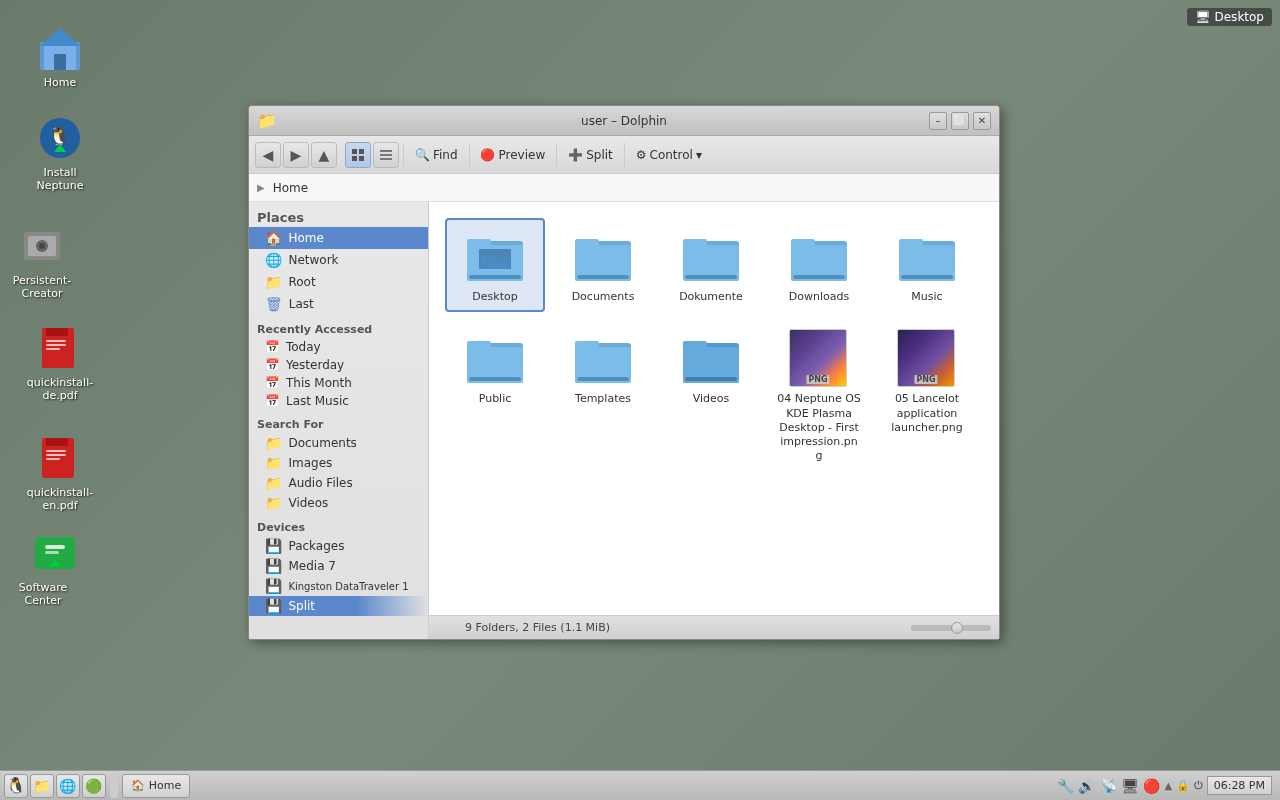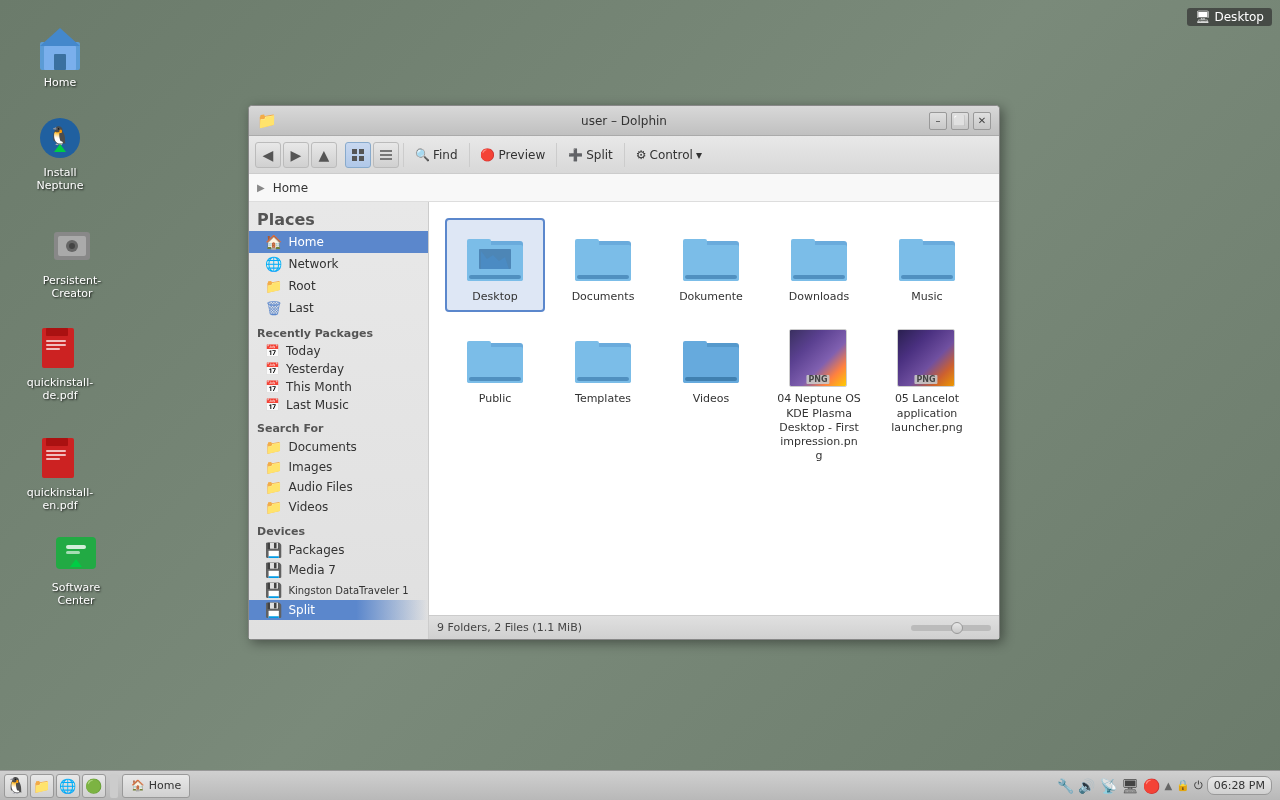--- a/index.html
+++ b/index.html
@@ -112,21 +112,21 @@
       display: flex;
       align-items: center;
       gap: 4px;
       padding-right: 4px;
       font-size: 11px;
       color: #333;
     }
     .taskbar-time {
       background: linear-gradient(to bottom, #e8e8e8, #d0d0d0);
       border: 1px solid #999;
-      border-radius: 7px;
+      border-radius: 0;
       padding: 2px 6px;
       font-size: 11px;
     }
     .taskbar-icon {
       font-size: 14px;
       color: #444;
     }
 
     
     .dolphin-window {
@@ -258,21 +258,21 @@
     
     .sidebar {
       width: 180px;
       background: linear-gradient(to bottom, #e8e8e8, #e0e0e0);
       border-right: 1px solid #ccc;
       overflow-y: auto;
       padding: 4px 0;
     }
     .sidebar-section-title {
       padding: 4px 8px 2px 8px;
-      font-size: 16px;
+      font-size: 13px;
       color: #555;
       font-weight: bold;
     }
     .sidebar-item {
       padding: 3px 8px 3px 16px;
       display: flex;
       align-items: center;
       gap: 6px;
       cursor: pointer;
       font-size: 12px;
@@ -406,20 +406,21 @@
       border-top: 1px solid #ccc;
       display: flex;
       align-items: center;
       padding: 0 8px;
       gap: 8px;
     }
     .status-text {
       font-size: 11px;
       color: #444;
       flex: 1;
+      margin-left: 28px;
     }
     .zoom-slider-container {
       display: flex;
       align-items: center;
       gap: 4px;
     }
     .zoom-slider {
       width: 80px;
       height: 6px;
       background: linear-gradient(to right, #d0d0d0, #d0d0d0);
@@ -470,21 +471,21 @@
     <div class="icon-img">
       <svg width="48" height="48" viewBox="0 0 48 48">
         <circle cx="24" cy="24" r="20" fill="#2060a0"></circle>
         <text x="24" y="28" text-anchor="middle" fill="white" font-size="18">🐧</text>
         <polygon points="24,30 18,38 30,38" fill="#00cc44"></polygon>
       </svg>
     </div>
     <span class="icon-label">Install Neptune</span>
   </div>
 
-  <div class="desktop-icon" style="top:218px;left:32px;align-items:center;">
+  <div class="desktop-icon" style="top:218px;left:2px;align-items:center;">
     <div class="icon-img">
       <svg width="48" height="48" viewBox="0 0 48 48">
         <rect x="6" y="10" width="36" height="28" rx="3" fill="#888"></rect>
         <rect x="10" y="14" width="28" height="20" rx="2" fill="#aaa"></rect>
         <circle cx="24" cy="24" r="6" fill="#666"></circle>
         <circle cx="24" cy="24" r="3" fill="#444"></circle>
       </svg>
     </div>
     <span class="icon-label">Persistent-Creator</span>
   </div>
@@ -508,21 +509,21 @@
         <rect x="6" y="4" width="32" height="40" rx="2" fill="#cc2222"></rect>
         <rect x="10" y="4" width="22" height="8" rx="1" fill="#aa1111"></rect>
         <rect x="10" y="16" width="20" height="2" rx="1" fill="white" opacity="0.7"></rect>
         <rect x="10" y="20" width="20" height="2" rx="1" fill="white" opacity="0.7"></rect>
         <rect x="10" y="24" width="14" height="2" rx="1" fill="white" opacity="0.7"></rect>
       </svg>
     </div>
     <span class="icon-label">quickinstall-de.pdf</span>
   </div>
 
-  <div class="desktop-icon" style="top:525px;left:36px;">
+  <div class="desktop-icon" style="top:525px;left:3px;align-items:flex-end;">
     <div class="icon-img">
       <svg width="48" height="48" viewBox="0 0 48 48">
         <rect x="4" y="8" width="40" height="32" rx="4" fill="#22aa44"></rect>
         <polygon points="24,30 18,38 30,38" fill="#00cc44"></polygon>
         <rect x="14" y="16" width="20" height="4" rx="2" fill="white" opacity="0.8"></rect>
         <rect x="14" y="22" width="14" height="3" rx="1.5" fill="white" opacity="0.6"></rect>
       </svg>
     </div>
     <span class="icon-label">Software Center</span>
   </div>
@@ -602,21 +603,21 @@
         </div>
         <div class="sidebar-item">
           <span class="si-icon">📁</span>
           <span>Root</span>
         </div>
         <div class="sidebar-item">
           <span class="si-icon">🗑</span>
           <span>Last</span>
         </div>
 
-        <div class="sidebar-subsection">Recently Packages</div>
+        <div class="sidebar-subsection">Recently Accessed</div>
 
         <div class="sidebar-sub-item">
           <span class="si-cal">📅</span>
           <span>Today</span>
         </div>
         <div class="sidebar-sub-item">
           <span class="si-cal">📅</span>
           <span>Yesterday</span>
         </div>
         <div class="sidebar-sub-item">

